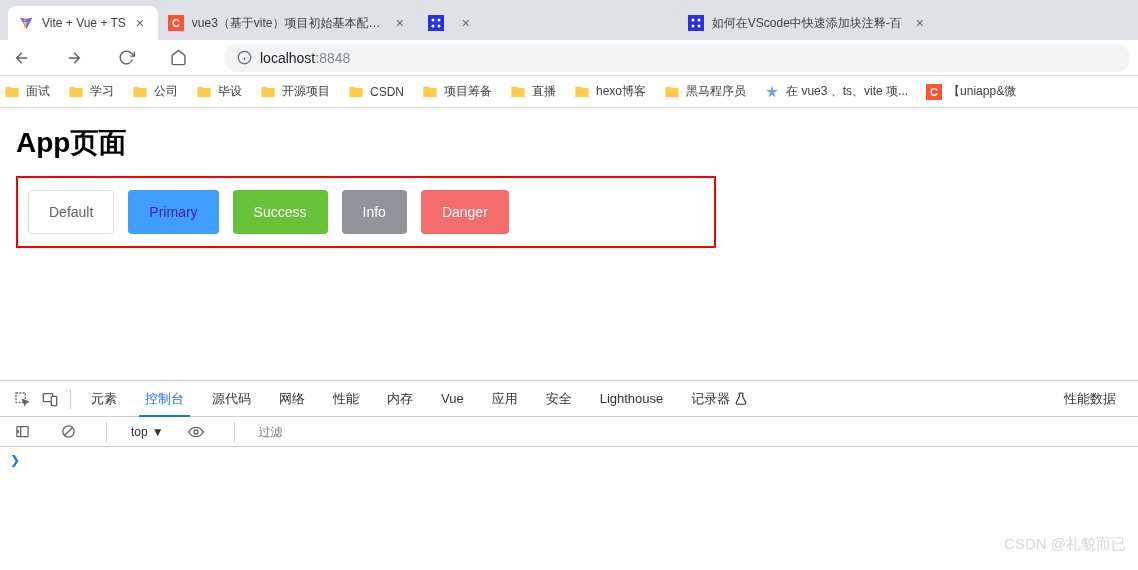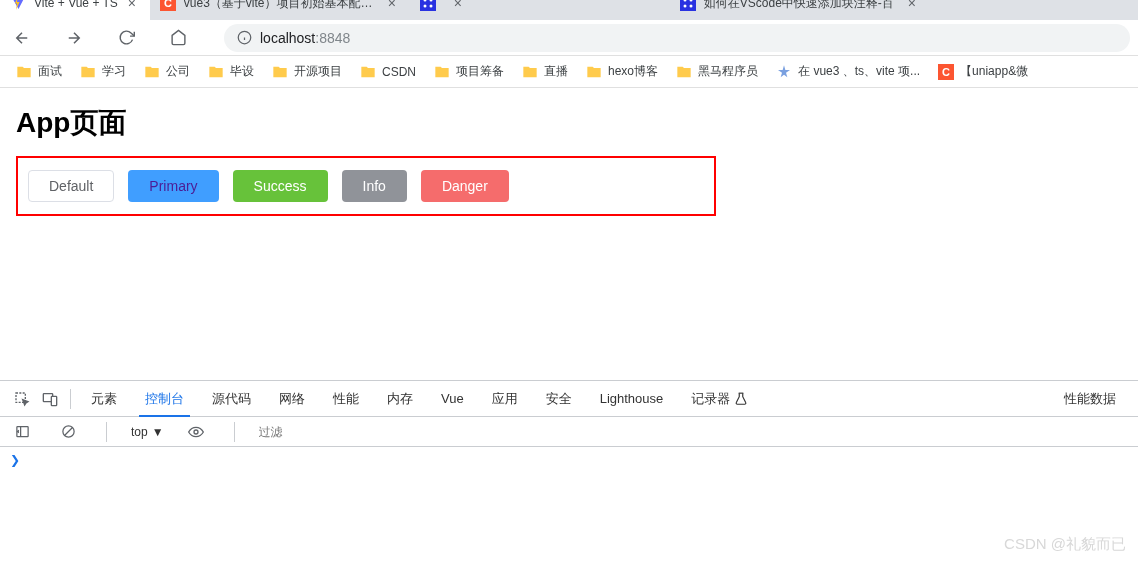--- a/index.html
+++ b/index.html
@@ -1,39 +1,39 @@
 <!DOCTYPE html>
 <html><head>
   <meta charset="utf-8">
   <style>
     * { margin: 0; padding: 0; box-sizing: border-box; font-family: -apple-system, BlinkMacSystemFont, "Segoe UI", Arial, "Microsoft YaHei", sans-serif; }
     body { width: 1138px; height: 570px; background: #fff; overflow: hidden; position: relative; }
 
-    .tabs-bar { height: 20px; background: #dee1e6; display: flex; align-items: flex-end; }
+    .tabs-bar { height: 40px; background: #dee1e6; display: flex; align-items: flex-end; padding-left: 8px; }
     .tab { height: 34px; background: #dee1e6; display: flex; align-items: center; padding: 0 10px; font-size: 12px; color: #3c4043; border-top-left-radius: 8px; border-top-right-radius: 8px; min-width: 0; max-width: 260px; position: relative; }
     .tab.active { background: #fff; }
     .tab .favicon { width: 16px; height: 16px; margin-right: 8px; flex-shrink: 0; }
     .tab .title { white-space: nowrap; overflow: hidden; text-overflow: ellipsis; flex: 1; }
     .tab .close { width: 16px; height: 16px; margin-left: 6px; display: flex; align-items: center; justify-content: center; font-size: 14px; color: #5f6368; cursor: pointer; flex-shrink: 0; }
 
     .nav-bar { height: 36px; background: #fff; border-bottom: 1px solid #e0e0e0; display: flex; align-items: center; padding: 0 8px; gap: 24px; }
     .nav-btn { width: 28px; height: 28px; display: flex; align-items: center; justify-content: center; color: #5f6368; cursor: pointer; border-radius: 50%; }
     .addr-bar { flex: 1; height: 28px; background: #f1f3f4; border-radius: 14px; display: flex; align-items: center; padding: 0 12px; margin-left: 8px; gap: 8px; }
     .addr-icon { width: 16px; height: 16px; color: #5f6368; display: flex; align-items: center; justify-content: center; }
     .addr-text { font-size: 14px; color: #202124; }
     .addr-port { color: #80868b; }
 
-    .bookmarks-bar { height: 32px; background: #fff; border-bottom: 1px solid #e0e0e0; display: flex; align-items: center; padding: 0 16px; gap: 18px; font-size: 12px; color: #3c4043; }
+    .bookmarks-bar { height: 32px; background: #fff; border-bottom: 1px solid #e0e0e0; display: flex; align-items: center; padding: 0 4px; gap: 18px; font-size: 12px; color: #3c4043; }
     .bm { display: flex; align-items: center; gap: 6px; cursor: pointer; white-space: nowrap; }
     .bm .folder-icon { width: 16px; height: 16px; }
 
     .page-content { padding: 16px; }
     .page-title { font-size: 28px; font-weight: bold; color: #000; margin-bottom: 14px; }
     .btn-row { border: 2px solid #ff0000; padding: 12px 10px; display: flex; gap: 14px; width: 700px; }
-    .el-btn { height: 32px; padding: 0 20px; border-radius: 4px; font-size: 14px; cursor: pointer; display: flex; align-items: center; border: 1px solid transparent; }
+    .el-btn { height: 44px; padding: 0 20px; border-radius: 4px; font-size: 14px; cursor: pointer; display: flex; align-items: center; border: 1px solid transparent; }
     .el-btn.default { background: #fff; border-color: #dcdfe6; color: #606266; }
     .el-btn.primary { background: #409eff; color: #4c1d95; }
     .el-btn.success { background: #67c23a; color: #fff; }
     .el-btn.info { background: #909399; color: #fff; }
     .el-btn.warning { background: #e6a23c; color: #fff; }
     .el-btn.danger { background: #f56c6c; color: #fff; }
 
     .devtools { position: absolute; bottom: 0; left: 0; right: 0; height: 190px; border-top: 1px solid #cacdd1; background: #fff; display: flex; flex-direction: column; }
     .dt-tabs { height: 36px; border-bottom: 1px solid #cacdd1; display: flex; align-items: center; padding: 0 8px; gap: 0; font-size: 13px; color: #333; }
     .dt-tbtn { padding: 0 14px; height: 36px; display: flex; align-items: center; cursor: pointer; position: relative; }

